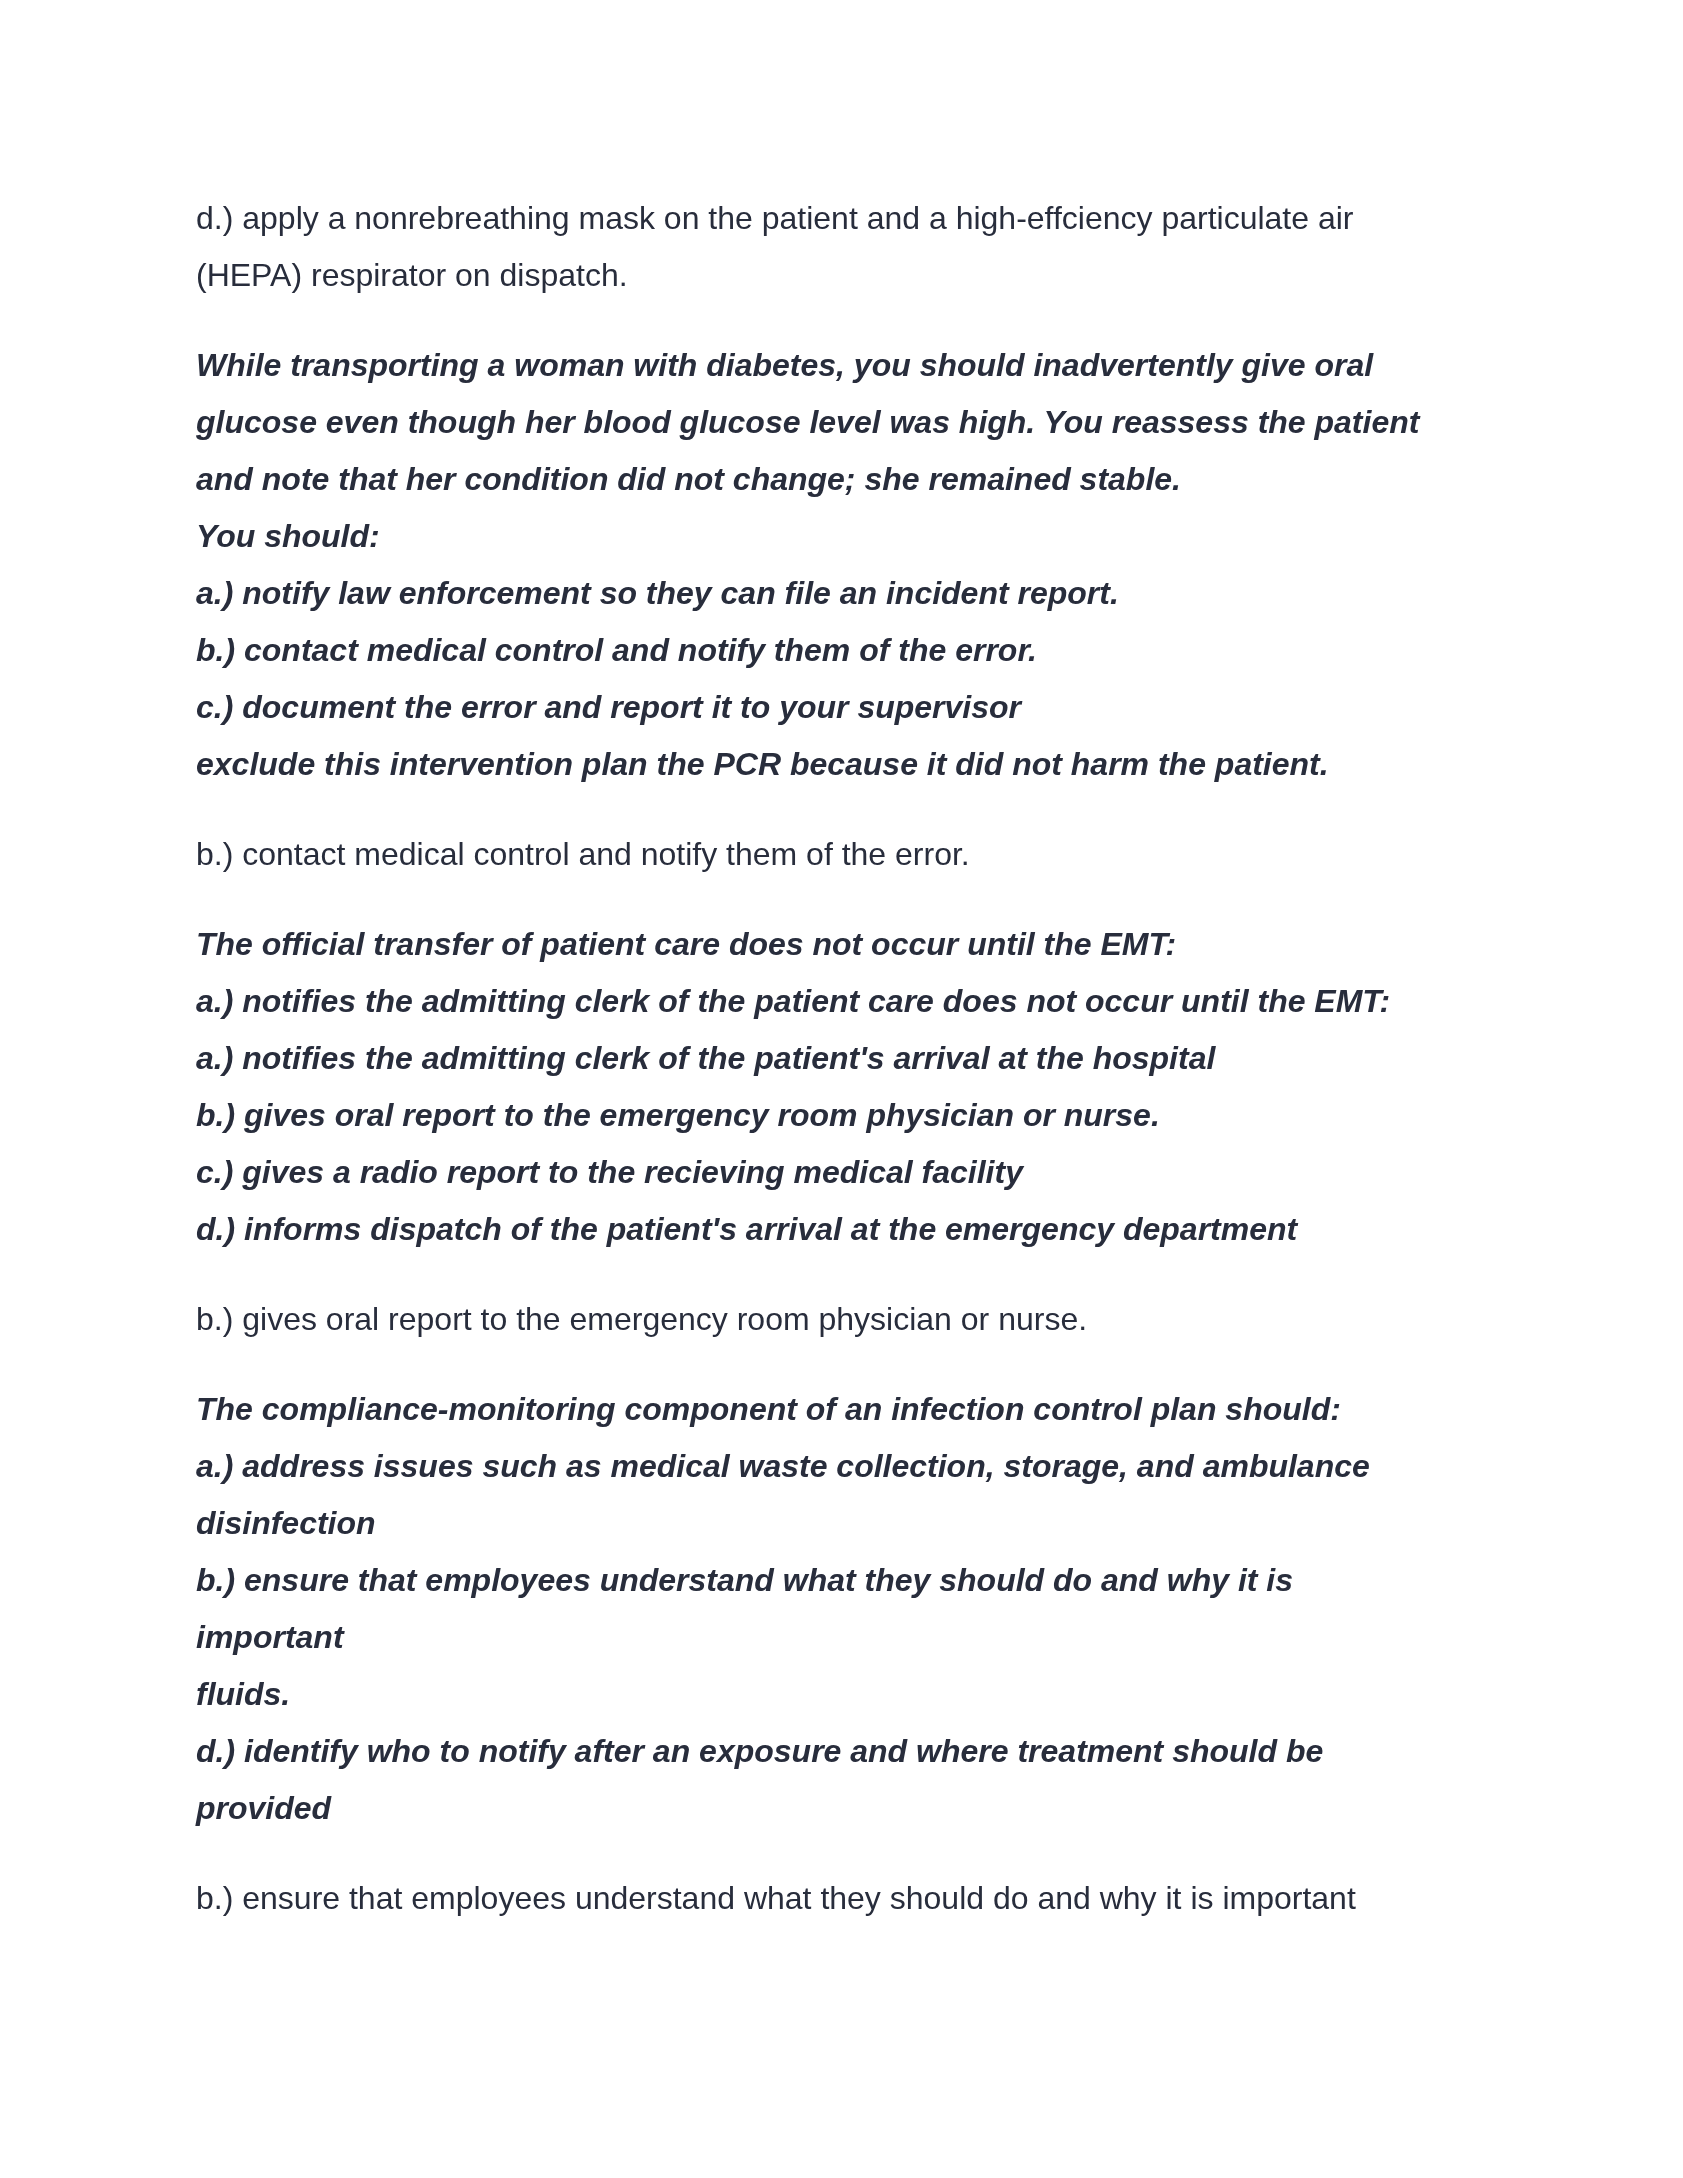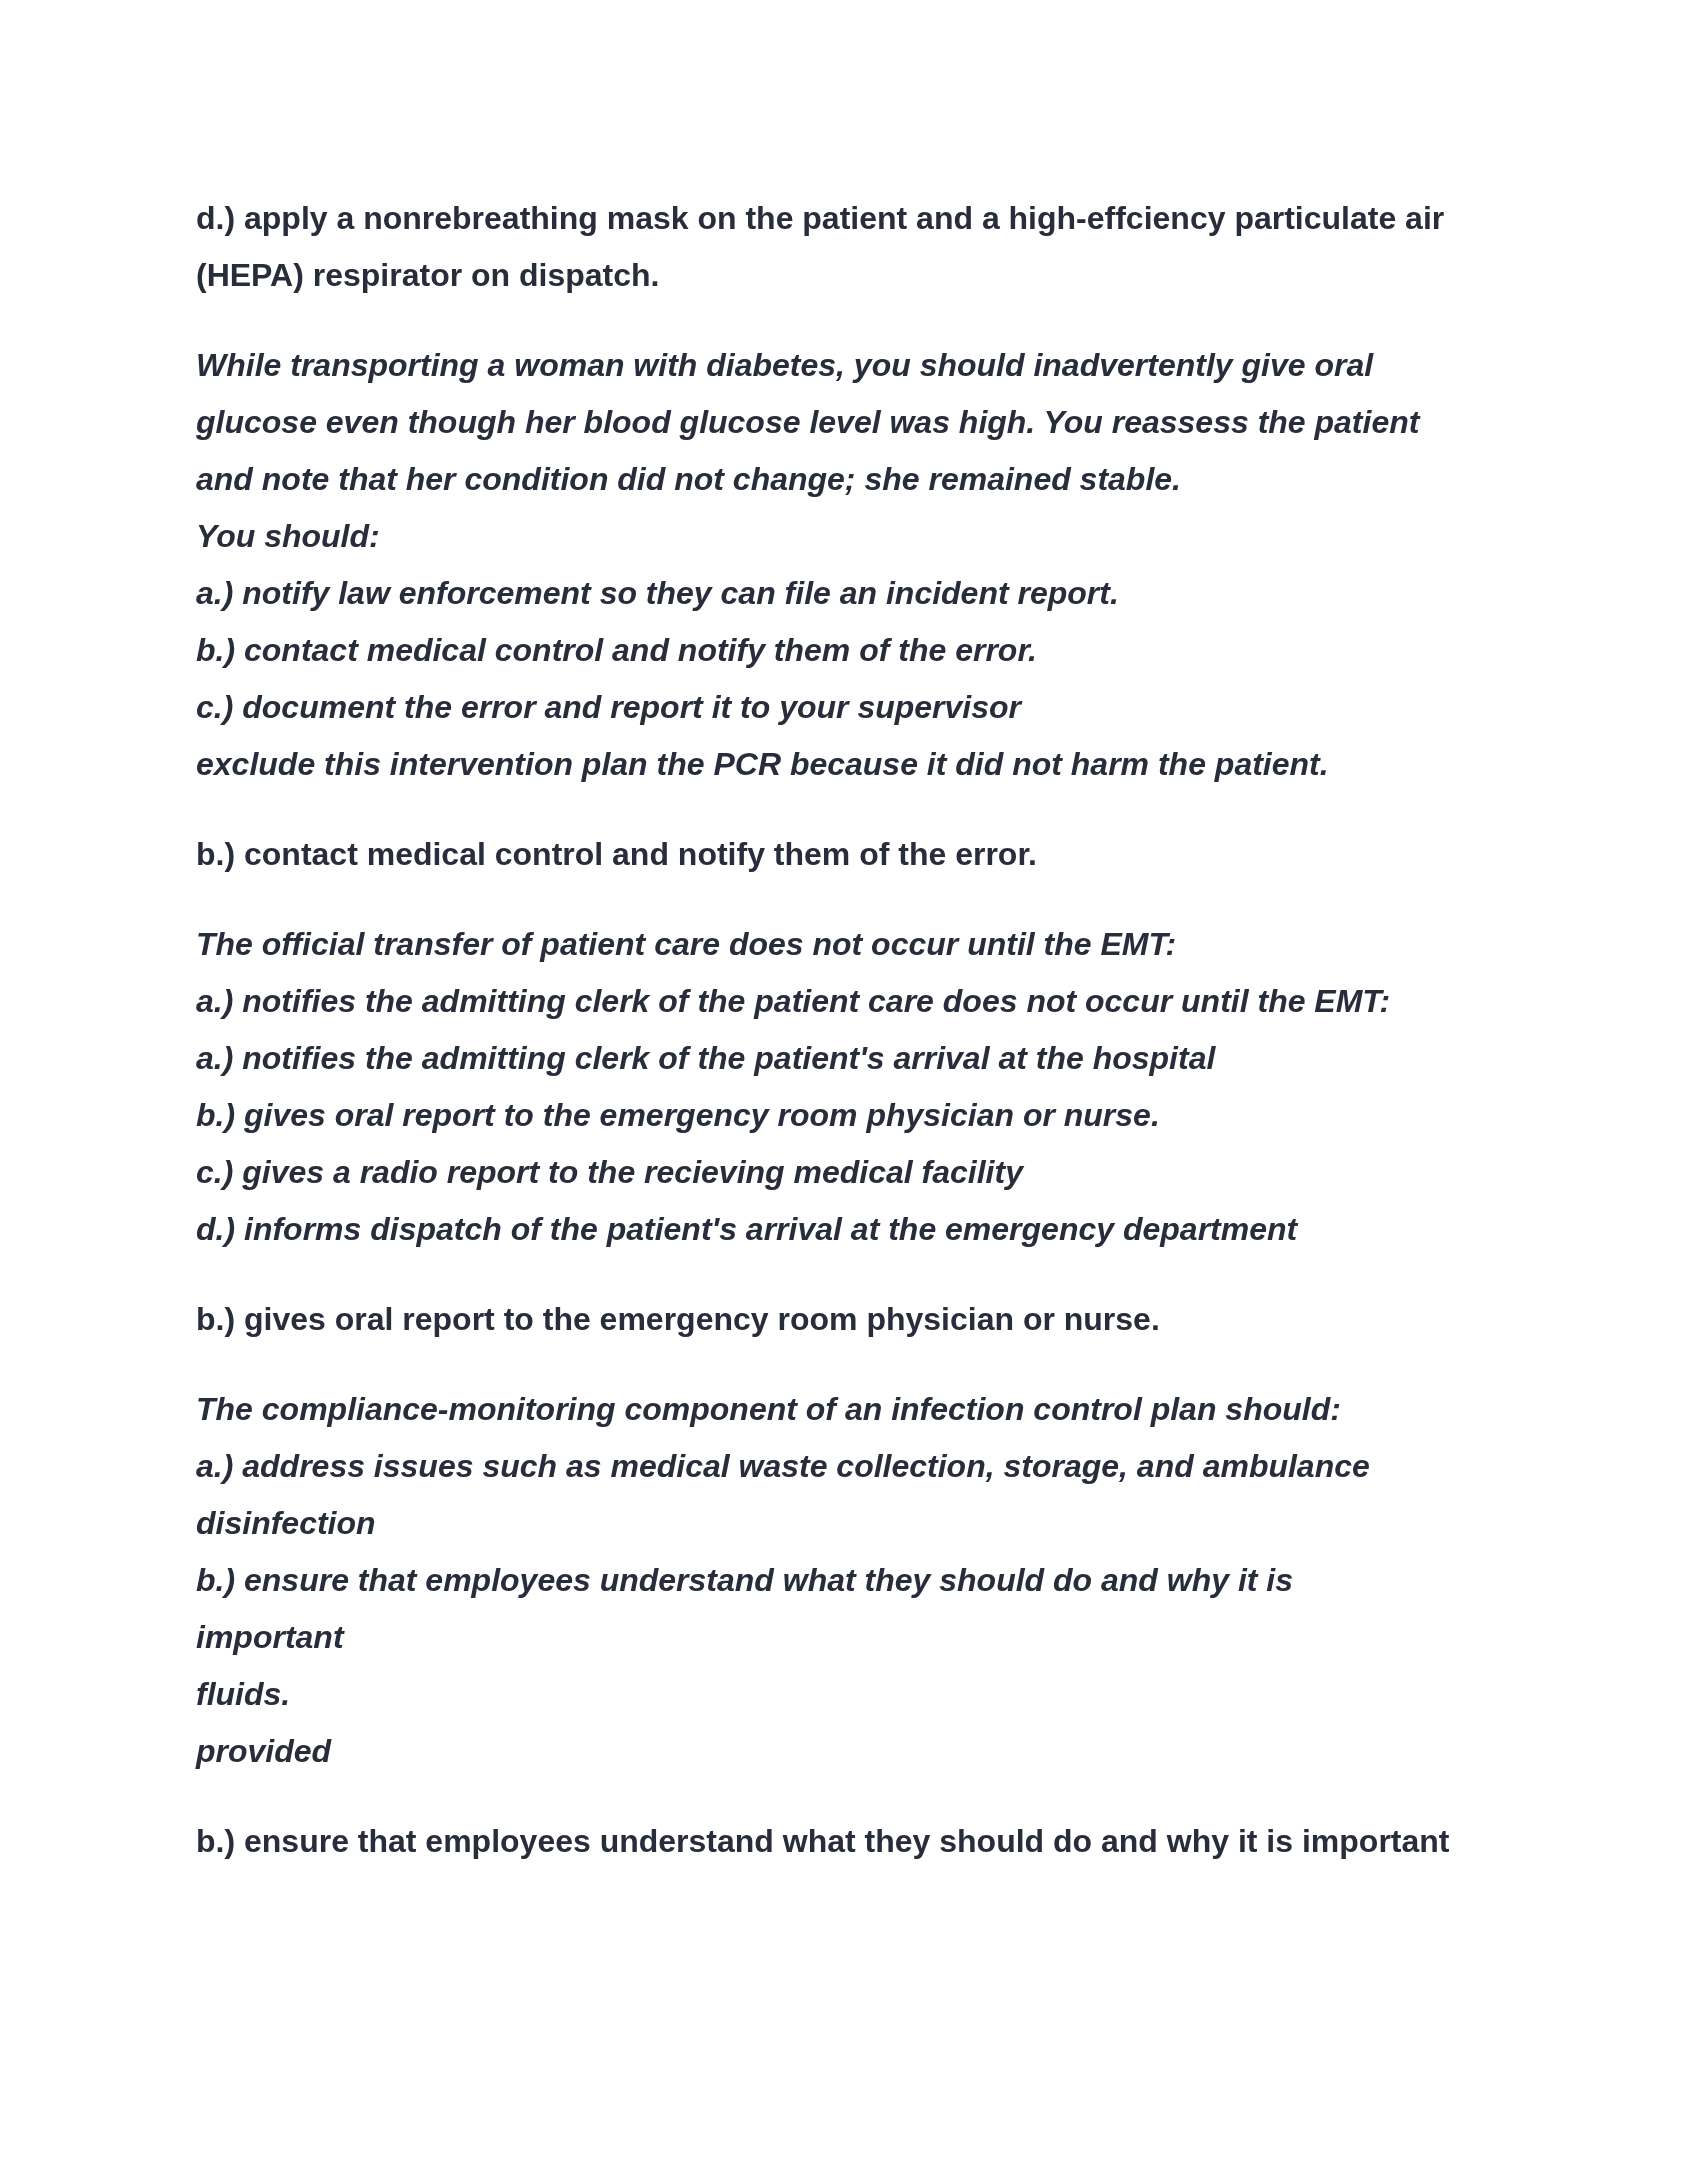--- a/index.html
+++ b/index.html
@@ -28,21 +28,21 @@
       display: block;
       font-size: 32px;
       line-height: 57px;
       white-space: nowrap;
     }
     .question .line {
       font-weight: bold;
       font-style: italic;
     }
     .answer .line {
-      font-weight: bold;
+      font-weight: normal;
     }
   </style>
 </head>
 <body>
 
 <div class="page">
 
   <div class="block answer">
     <span class="line">d.) apply a nonrebreathing mask on the patient and a high-effciency particulate air</span>
     <span class="line">(HEPA) respirator on dispatch.</span>
@@ -76,20 +76,21 @@
     <span class="line">b.) gives oral report to the emergency room physician or nurse.</span>
   </div>
 
   <div class="block question">
     <span class="line">The compliance-monitoring component of an infection control plan should:</span>
     <span class="line">a.) address issues such as medical waste collection, storage, and ambulance</span>
     <span class="line">disinfection</span>
     <span class="line">b.) ensure that employees understand what they should do and why it is</span>
     <span class="line">important</span>
     <span class="line">fluids.</span>
+    <span class="line">d.) identify who to notify after an exposure and where treatment should be</span>
     <span class="line">provided</span>
   </div>
 
   <div class="block answer">
     <span class="line">b.) ensure that employees understand what they should do and why it is important</span>
   </div>
 
 </div>
 
 

